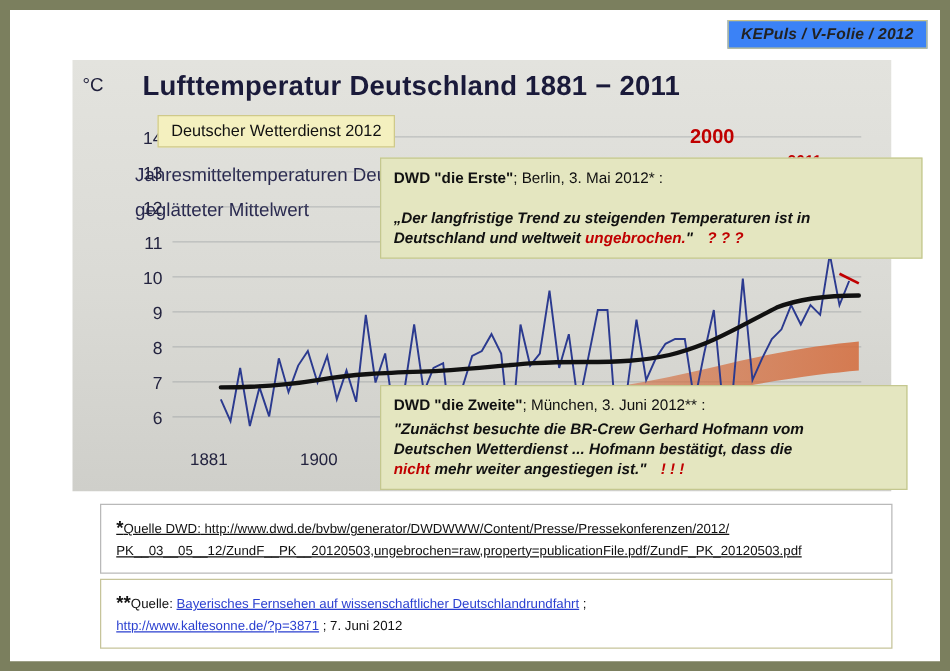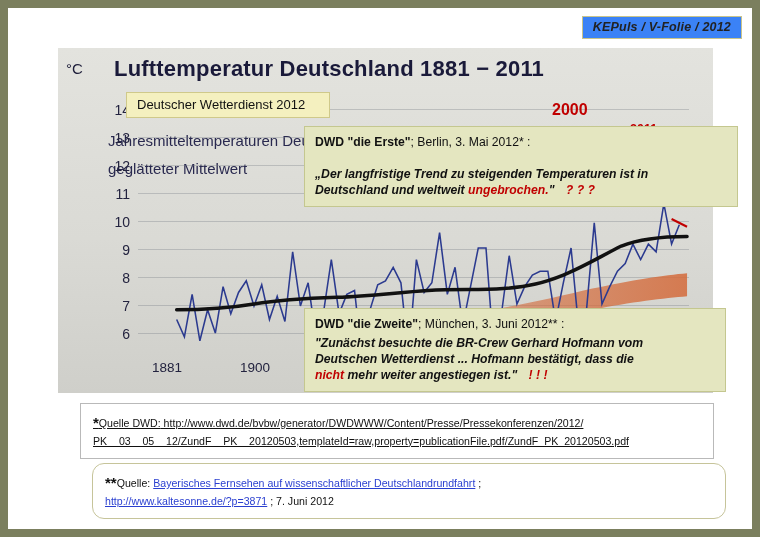--- a/index.html
+++ b/index.html
@@ -88,37 +88,37 @@
     color:#111;
   }
   .callout b{font-weight:bold;}
   .callout .it{font-style:italic;}
   .red{color:#c00000;}
   .dwd-label{
     position:absolute;
     left:118px;top:84px;
     background:#f4f0bf;
     border:1px solid #cfc98a;
-    padding:4px 24px 5px 10px;
+    padding:4px 10px 5px 10px;
     font-size:13px;color:#111;
   }
   .c1{left:296px;top:118px;width:412px;}
   .c2{left:296px;top:300px;width:400px;}
   
   .foot{
     position:absolute;
     background:#fff;
     border:1px solid #b9b9b9;
     font-size:10.6px;
     color:#111;
     padding:8px 10px 9px 12px;
     line-height:1.45;
   }
   .f1{left:72px;top:395px;width:610px;text-decoration:underline;}
-  .f2{left:84px;top:455px;width:610px;border-color:#c6c49a;border-radius:12px;}
+  .f2{left:72px;top:455px;width:610px;border-color:#c6c49a;}
   .star{font-size:15px;font-weight:bold;vertical-align:-1px;}
   .blue-link{color:#2a3fd0;text-decoration:underline;}
 </style>
 </head>
 <body>
 
 <div class="slide">
 
   <div class="header-tag">KEPuls / V-Folie / 2012</div>
 
@@ -201,21 +201,21 @@
     <div class="it" style="margin-top:3px"><b>"Zunächst besuchte die BR-Crew Gerhard Hofmann vom</b></div>
     <div class="it"><b>Deutschen Wetterdienst ... Hofmann bestätigt, dass die</b></div>
     <div class="it">
       <b class="red">nicht</b><b> mehr weiter angestiegen ist."</b>
       <span class="red" style="font-weight:bold;margin-left:8px">! ! !</span>
     </div>
   </div>
 
   <div class="foot f1">
     <span class="star">*</span><span>Quelle DWD:</span><span> http://www.dwd.de/bvbw/generator/DWDWWW/Content/Presse/Pressekonferenzen/2012/</span>
-    <div>PK__03__05__12/ZundF__PK__20120503,templateId=raw,property=publicationFile.pdf/ZundF_PK_20120503.pdf</div>
+    <div>PK__03__05__12/ZundF__PK__20120503,ungebrochen=raw,property=publicationFile.pdf/ZundF_PK_20120503.pdf</div>
   </div>
 
   <div class="foot f2">
     <span class="star">**</span><span>Quelle:</span>
     <span class="blue-link">Bayerisches Fernsehen auf wissenschaftlicher Deutschlandrundfahrt</span><span> ;</span>
     <div>
       <span class="blue-link">http://www.kaltesonne.de/?p=3871</span><span> ; 7. Juni 2012</span>
     </div>
   </div>
 

